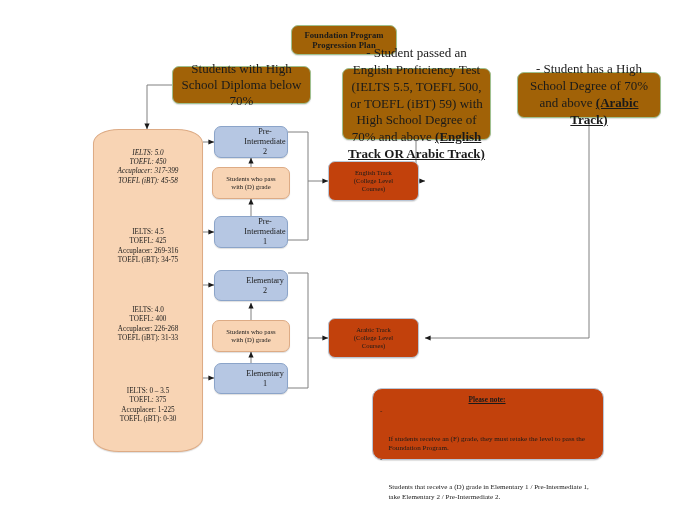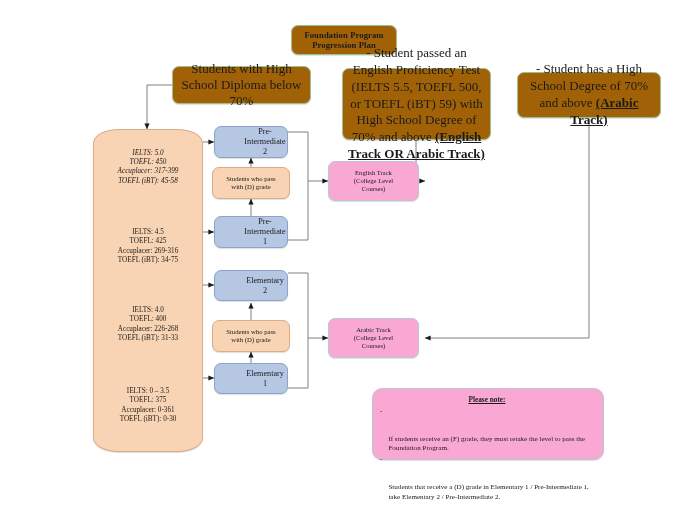--- a/index.html
+++ b/index.html
@@ -31,21 +31,21 @@
     border: 1px solid #95b3c9;
     border-radius: 7px;
     padding: 3px 4px;
     line-height: 1.22;
     box-shadow: 0 1px 1px rgba(0,0,0,0.13);
   }
 
   .green  { background: #a16207; border-color: #9fc08f; }
   .blue   { background: #b6c7e3; border-color: #8ba4c9; }
   .orange { background: #f8d4b4; border-color: #ddab85; }
-  .yellow { background: #f9a8d4; border-color: #b9c6d6; }
+  .yellow { background: #c2410c; border-color: #b9c6d6; }
 
   .title-box {
     font-weight: bold;
     font-size: 8.6px;
     letter-spacing: 0.1px;
   }
 
   .info-box { font-size: 13px; }
 
   .track-col {
@@ -172,21 +172,21 @@
     </div>
     <div class="score-cell" style="height:72px;">
       <span>IELTS: 4.0</span>
       <span>TOEFL: 400</span>
       <span>Accuplacer: 226-268</span>
       <span>TOEFL (iBT): 31-33</span>
     </div>
     <div class="score-cell" style="height:91px;">
       <span>IELTS: 0 – 3.5</span>
       <span>TOEFL: 375</span>
-      <span>Accuplacer: 0-361</span>
+      <span>Accuplacer: 1-225</span>
       <span>TOEFL (iBT): 0-30</span>
     </div>
   </div>
 
   <div class="node blue level-box" style="left:214px; top:126px; width:74px; height:32px; flex-direction:column;">
     <span class="nowrapline">Pre-</span>
     <span class="nowrapline">Intermediate 2</span>
   </div>
 
   <div class="node orange pass-box" style="left:212px; top:167px; width:78px; height:32px; flex-direction:column;">

